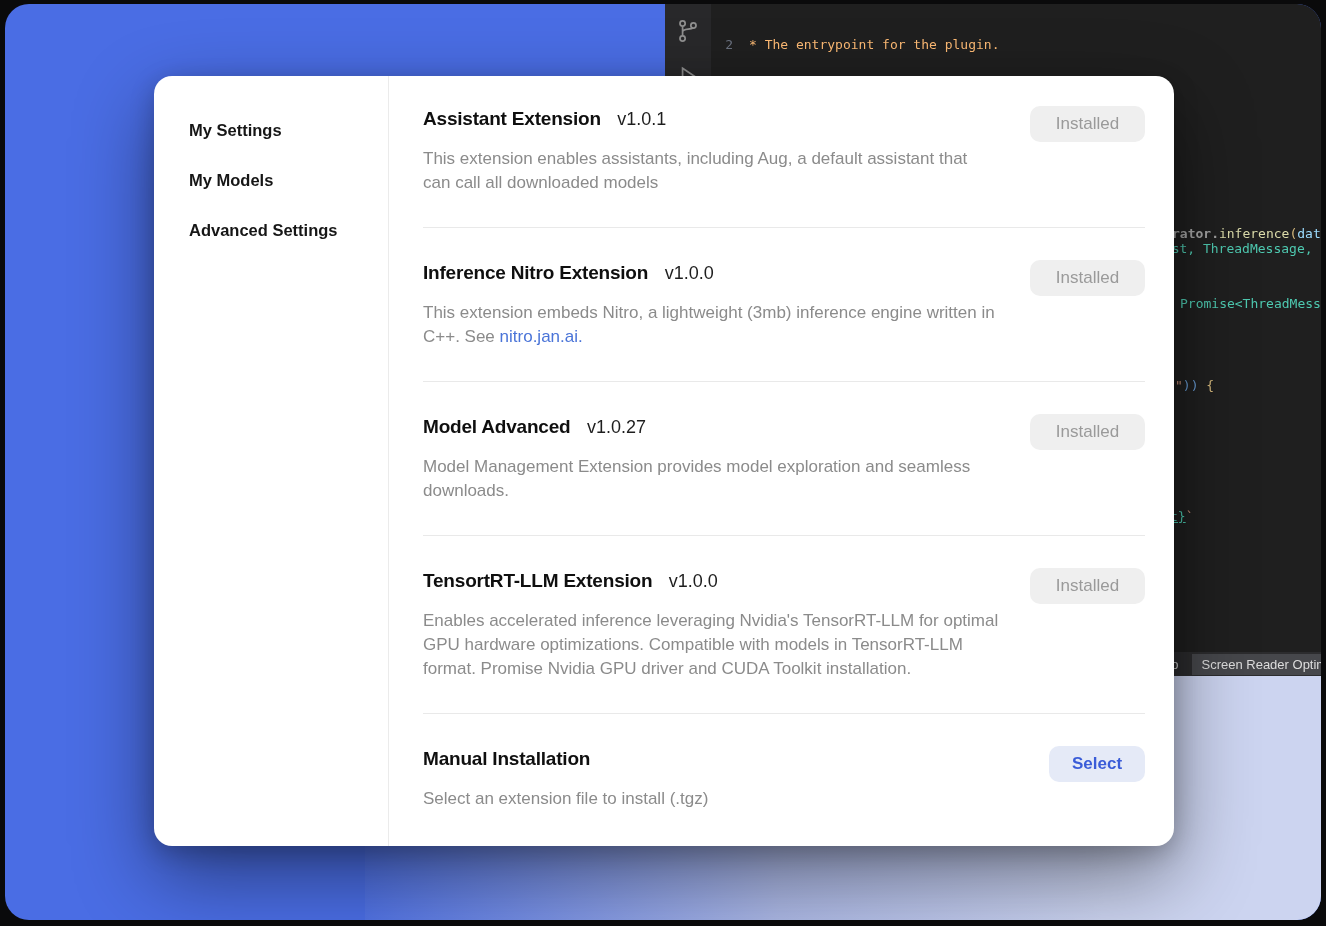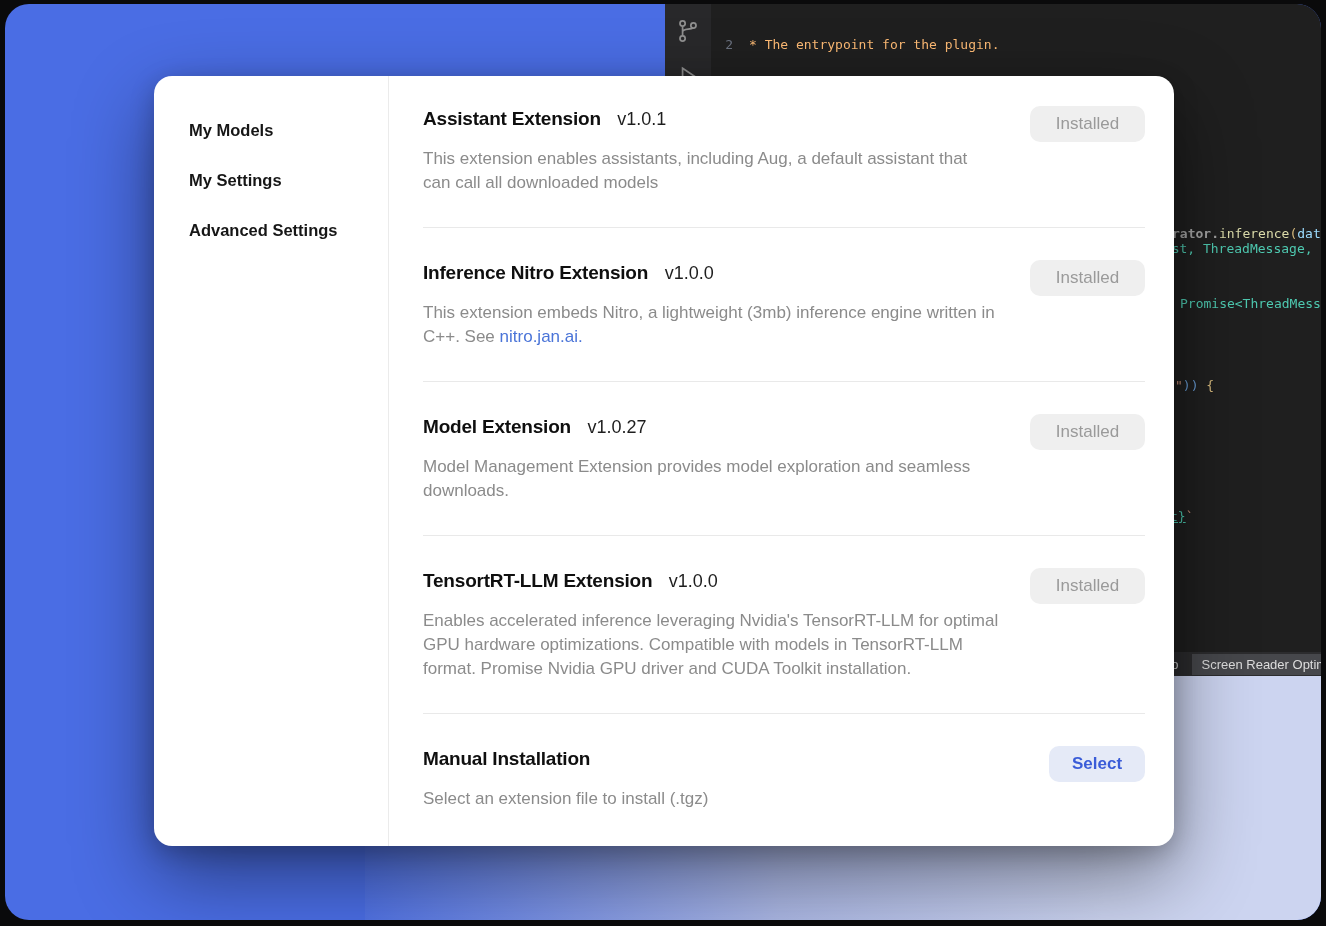--- a/index.html
+++ b/index.html
@@ -100,22 +100,22 @@
     <div class="frag frag-template"><span class="tok-underline">t}</span><span class="tok-string">`</span></div>
 
     <div class="status-bar">
       <span class="status-left">go</span>
       <span class="status-item">Screen Reader Optimize</span>
     </div>
   </div>
 
   <div class="card">
     <nav class="sidebar">
+      <div class="nav-item">My Settings</div>
       <div class="nav-item">My Models</div>
-      <div class="nav-item">My Settings</div>
       <div class="nav-item">Advanced Settings</div>
     </nav>
 
     <div class="content">
 
       <div class="entry">
         <div class="entry-text">
           <div class="entry-title-row">
             <span class="entry-name">Assistant Extension</span>
             <span class="entry-version">v1.0.1</span>
@@ -132,21 +132,21 @@
             <span class="entry-version">v1.0.0</span>
           </div>
           <p class="entry-desc"><span>This extension embeds Nitro, a lightweight (3mb) inference engine written in C++. See </span><a href="#">nitro.jan.ai.</a></p>
         </div>
         <button class="btn btn-installed">Installed</button>
       </div>
 
       <div class="entry">
         <div class="entry-text">
           <div class="entry-title-row">
-            <span class="entry-name">Model Extension</span>
+            <span class="entry-name">Model Advanced</span>
             <span class="entry-version">v1.0.27</span>
           </div>
           <p class="entry-desc">Model Management Extension provides model exploration and seamless downloads.</p>
         </div>
         <button class="btn btn-installed">Installed</button>
       </div>
 
       <div class="entry">
         <div class="entry-text">
           <div class="entry-title-row">

